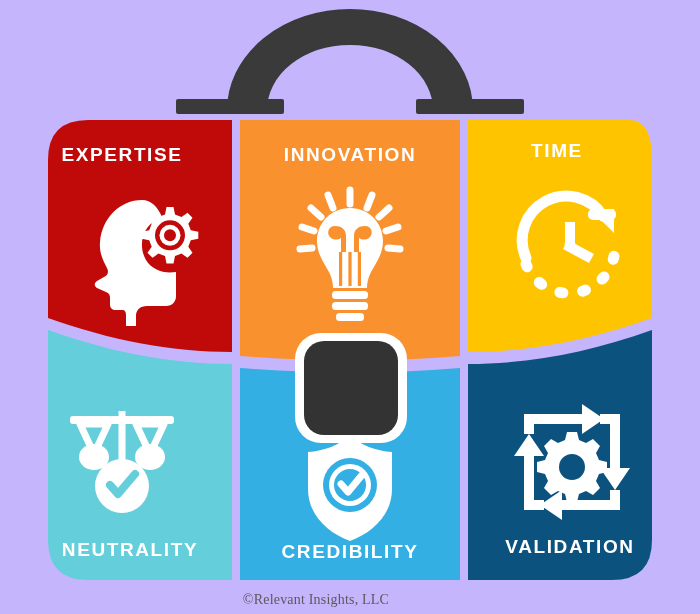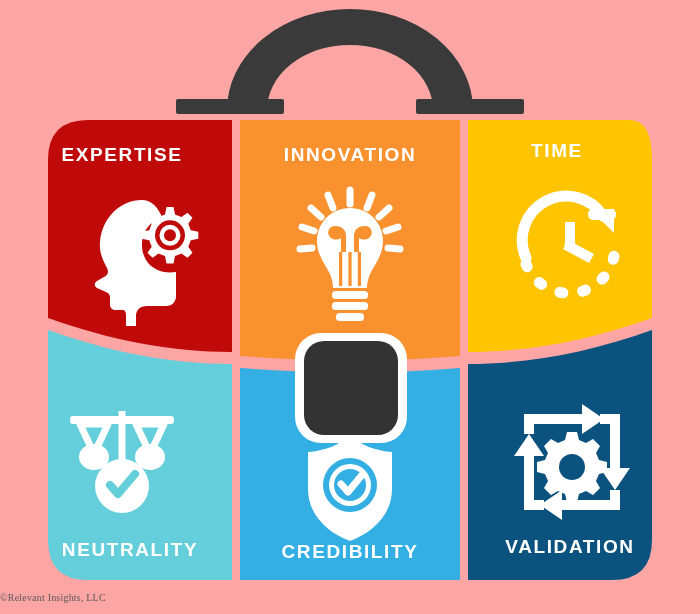--- a/index.html
+++ b/index.html
@@ -11,21 +11,21 @@
   body {
     width: 700px;
     height: 614px;
     overflow: hidden;
     font-family: "Liberation Sans", sans-serif;
   }
   #stage {
     position: relative;
     width: 700px;
     height: 614px;
-    background: #fca5a5;
+    background: #c4b5fd;
   }
   #briefcase-svg {
     position: absolute;
     left: 0;
     top: 0;
     width: 700px;
     height: 614px;
     display: block;
   }
   .panel-label {
@@ -35,23 +35,23 @@
     font-size: 19px;
     letter-spacing: 1.6px;
     text-anchor: middle;
     dominant-baseline: middle;
   }
   .credit-text {
     position: absolute;
     left: 0;
     top: 592px;
     width: 632px;
-    text-align: left;
+    text-align: center;
     font-family: "Liberation Serif", serif;
-    font-size: 10px;
+    font-size: 14px;
     color: #5a5a5a;
     letter-spacing: 0.2px;
     white-space: nowrap;
   }
 </style>
 </head>
 <body>
 
 <div id="stage">
 

